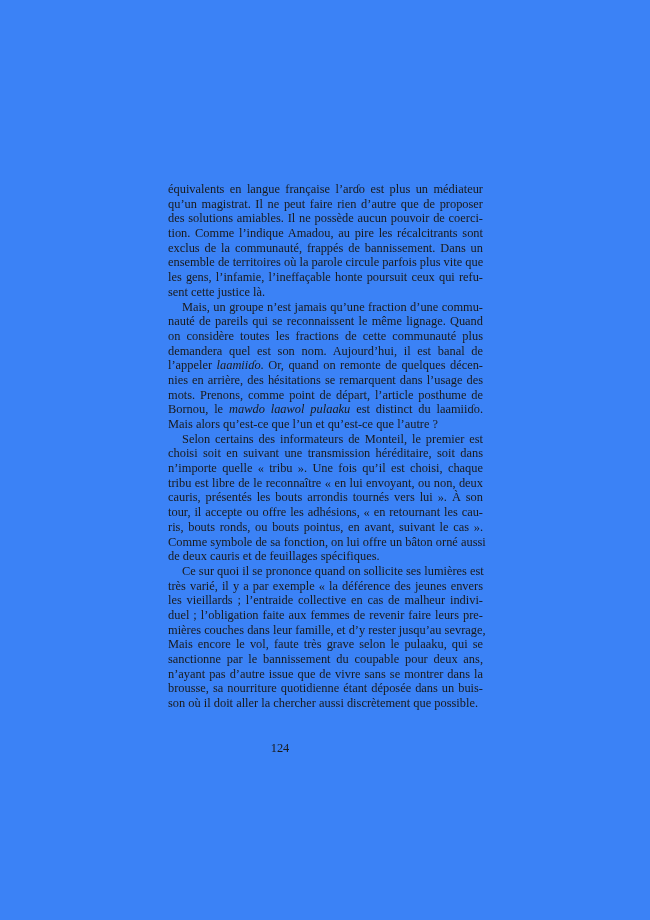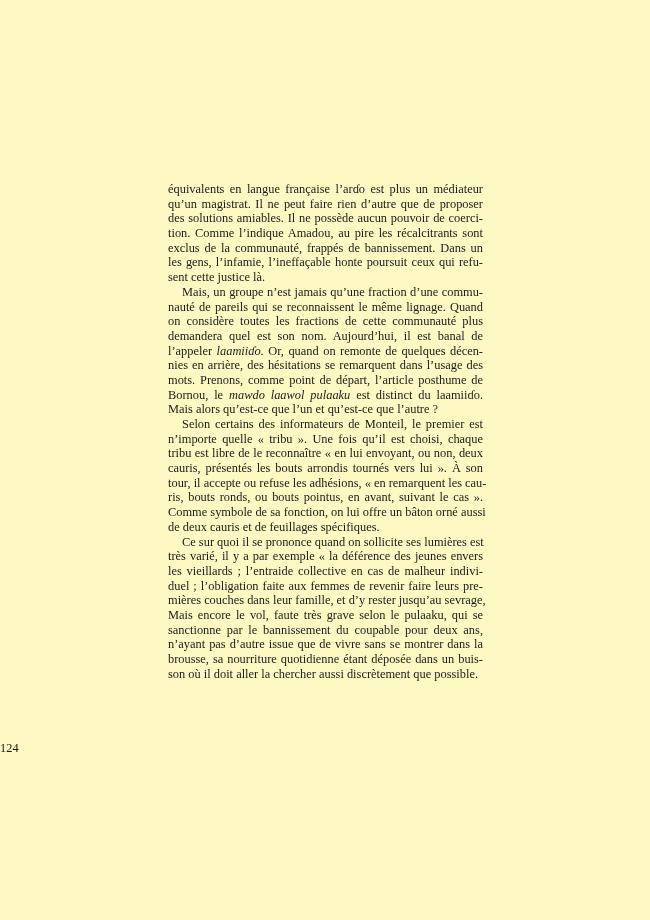--- a/index.html
+++ b/index.html
@@ -12,21 +12,21 @@
     height: 920px;
     position: relative;
     overflow: hidden;
     font-family: "Liberation Serif", "DejaVu Serif", serif;
     color: #1a1a1a;
   }
   .page {
     position: absolute;
     left: 0; top: 0;
     width: 650px; height: 920px;
-    background: #fef9c3;
+    background: #3b82f6;
   }
   .text-block {
     position: absolute;
     left: 168px;
     top: 182px;
     width: 315px;
     font-size: 12.4px;
     line-height: 14.7px;
   }
   .line {
@@ -42,55 +42,58 @@
   }
   .line.indent {
     padding-left: 14px;
   }
   .line i { font-style: italic; }
   .page-number {
     position: absolute;
     left: 0;
     width: 560px;
     top: 741px;
+    text-align: center;
     font-size: 12.4px;
     line-height: 14px;
   }
 </style>
 </head>
 <body>
 
 <div class="page">
   <div class="text-block" id="text-block">
       <div>
         <span class="line"><span>équivalents en langue française l’arɗo est plus un médiateur</span></span>
         <span class="line"><span>qu’un magistrat. Il ne peut faire rien d’autre que de proposer</span></span>
         <span class="line"><span>des solutions amiables. Il ne possède aucun pouvoir de coerci-</span></span>
         <span class="line"><span>tion. Comme l’indique Amadou, au pire les récalcitrants sont</span></span>
         <span class="line"><span>exclus de la communauté, frappés de bannissement. Dans un</span></span>
+        <span class="line"><span>ensemble de territoires où la parole circule parfois plus vite que</span></span>
         <span class="line"><span>les gens, l’infamie, l’ineffaçable honte poursuit ceux qui refu-</span></span>
         <span class="line last"><span>sent cette justice là.</span></span>
       </div>
       <div>
         <span class="line indent"><span>Mais, un groupe n’est jamais qu’une fraction d’une commu-</span></span>
         <span class="line"><span>nauté de pareils qui se reconnaissent le même lignage. Quand</span></span>
         <span class="line"><span>on considère toutes les fractions de cette communauté plus</span></span>
         <span class="line"><span>demandera quel est son nom. Aujourd’hui, il est banal de</span></span>
         <span class="line"><span>l’appeler </span><i>laamiiɗo</i><span>. Or, quand on remonte de quelques décen-</span></span>
         <span class="line"><span>nies en arrière, des hésitations se remarquent dans l’usage des</span></span>
         <span class="line"><span>mots. Prenons, comme point de départ, l’article posthume de</span></span>
         <span class="line"><span>Bornou, le </span><i>mawdo laawol pulaaku</i><span> est distinct du laamiiɗo.</span></span>
         <span class="line last"><span>Mais alors qu’est-ce que l’un et qu’est-ce que l’autre ?</span></span>
       </div>
       <div>
         <span class="line indent"><span>Selon certains des informateurs de Monteil, le premier est</span></span>
+        <span class="line"><span>choisi soit en suivant une transmission héréditaire, soit dans</span></span>
         <span class="line"><span>n’importe quelle « tribu ». Une fois qu’il est choisi, chaque</span></span>
         <span class="line"><span>tribu est libre de le reconnaître « en lui envoyant, ou non, deux</span></span>
         <span class="line"><span>cauris, présentés les bouts arrondis tournés vers lui ». À son</span></span>
-        <span class="line"><span>tour, il accepte ou refuse les adhésions, « en remarquent les cau-</span></span>
+        <span class="line"><span>tour, il accepte ou offre les adhésions, « en retournant les cau-</span></span>
         <span class="line"><span>ris, bouts ronds, ou bouts pointus, en avant, suivant le cas ».</span></span>
         <span class="line"><span>Comme symbole de sa fonction, on lui offre un bâton orné aussi</span></span>
         <span class="line last"><span>de deux cauris et de feuillages spécifiques.</span></span>
       </div>
       <div>
         <span class="line indent"><span>Ce sur quoi il se prononce quand on sollicite ses lumières est</span></span>
         <span class="line"><span>très varié, il y a par exemple « la déférence des jeunes envers</span></span>
         <span class="line"><span>les vieillards ; l’entraide collective en cas de malheur indivi-</span></span>
         <span class="line"><span>duel ; l’obligation faite aux femmes de revenir faire leurs pre-</span></span>
         <span class="line"><span>mières couches dans leur famille, et d’y rester jusqu’au sevrage,</span></span>

